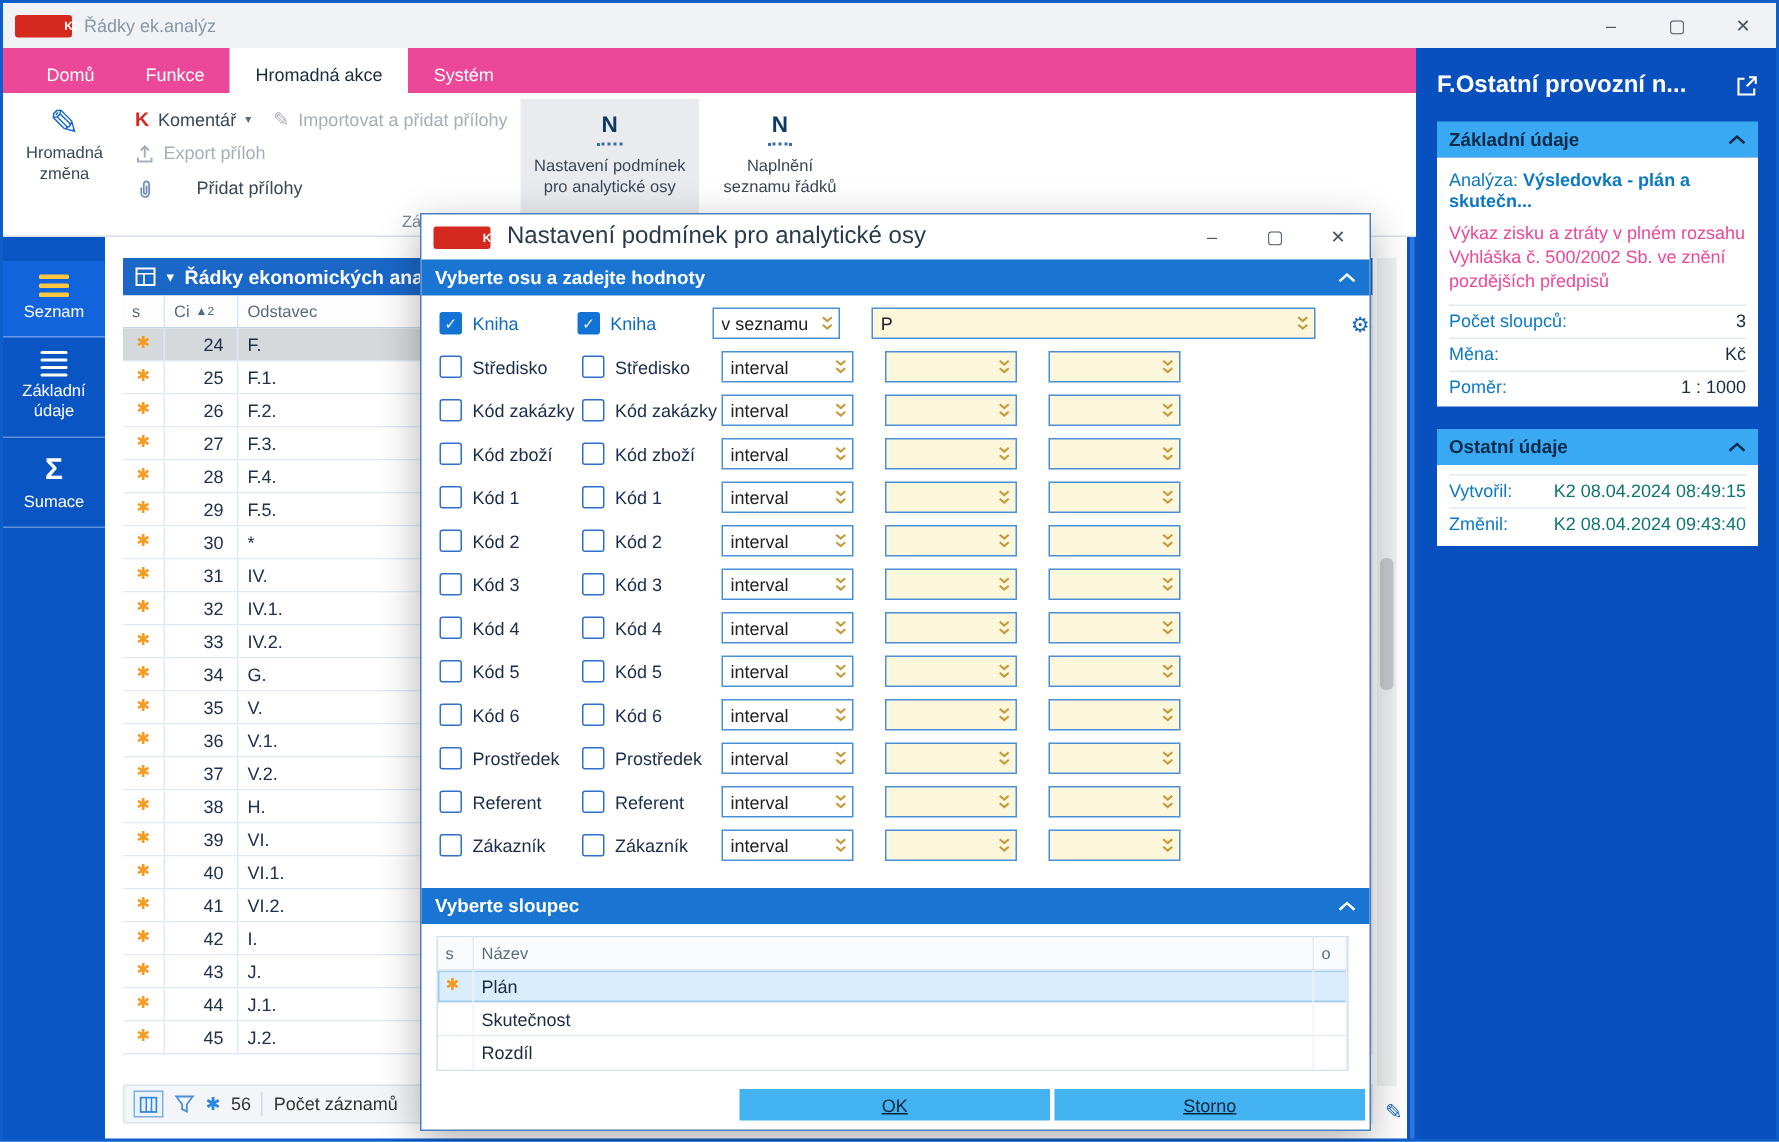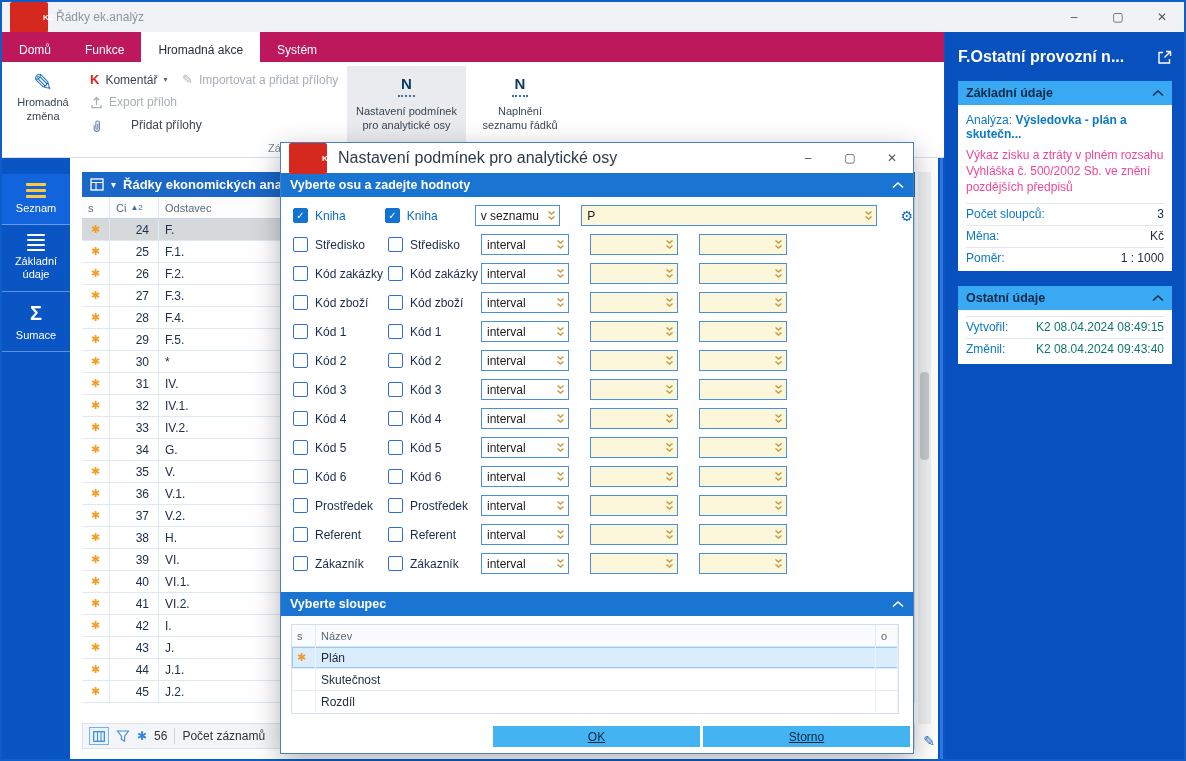--- a/index.html
+++ b/index.html
@@ -3,27 +3,27 @@
 <meta charset="utf-8">
 <style>
   * { box-sizing: border-box; margin: 0; padding: 0; }
   html,body { width:1186px; height:761px; overflow:hidden; }
   body { font-family:"Liberation Sans", sans-serif; background:#0a55c4; position:relative; }
 
   .window { position:absolute; inset:0; border:2px solid #0d5ec9; background:#0a55c4; }
 
   
   .titlebar { position:absolute; left:0; top:0; right:0; height:30px; background:#f0f2f5; display:flex; align-items:center; padding-left:8px; }
-  .applogo { width:17px; height:31px; background:#d5281e; border-radius:2px; color:#fff; font-size:8px; font-weight:bold; display:flex; align-items:center; justify-content:center;padding-left:38px; }
+  .applogo { width:17px; height:15px; background:#d5281e; border-radius:2px; color:#fff; font-size:8px; font-weight:bold; display:flex; align-items:center; justify-content:center;padding-left:38px; }
   .apptitle { margin-left:8px; font-size:12px; color:#8a96a3; }
   .wctrls { margin-left:auto; display:flex; height:100%; }
   .wbtn { width:44px; height:100%; display:flex; align-items:center; justify-content:center; color:#4a5560; font-size:12px; }
 
   
-  .tabbar { position:absolute; left:0; top:30px; width:942px; height:36px; background:#be185d; display:flex; padding-left:0; }
+  .tabbar { position:absolute; left:0; top:30px; width:942px; height:36px; background:#ec4899; display:flex; padding-left:12px; }
   .tab { padding:0 17px; display:flex; align-items:center; color:#fff; font-size:12px; cursor:default; }
   .tab.active { background:#fff; color:#1c2b3a; }
 
   
   .ribbon { position:absolute; left:0; top:60px; width:942px; height:96px; background:#fff; border-bottom:1px solid #d9dee5; }
   .bigbtn { position:absolute; display:flex; flex-direction:column; align-items:center; text-align:center; font-size:11px; color:#3a4654; line-height:1.25; }
   .bb1 { left:8px; top:8px; width:66px; }
   .bigicon { font-size:24px; line-height:26px; color:#1768c2; }
   .smallrow { position:absolute; display:flex; align-items:center; gap:6px; font-size:12px; color:#3a4654; }
   .kglyph { color:#d5281e; font-weight:bold; font-size:13px; }

